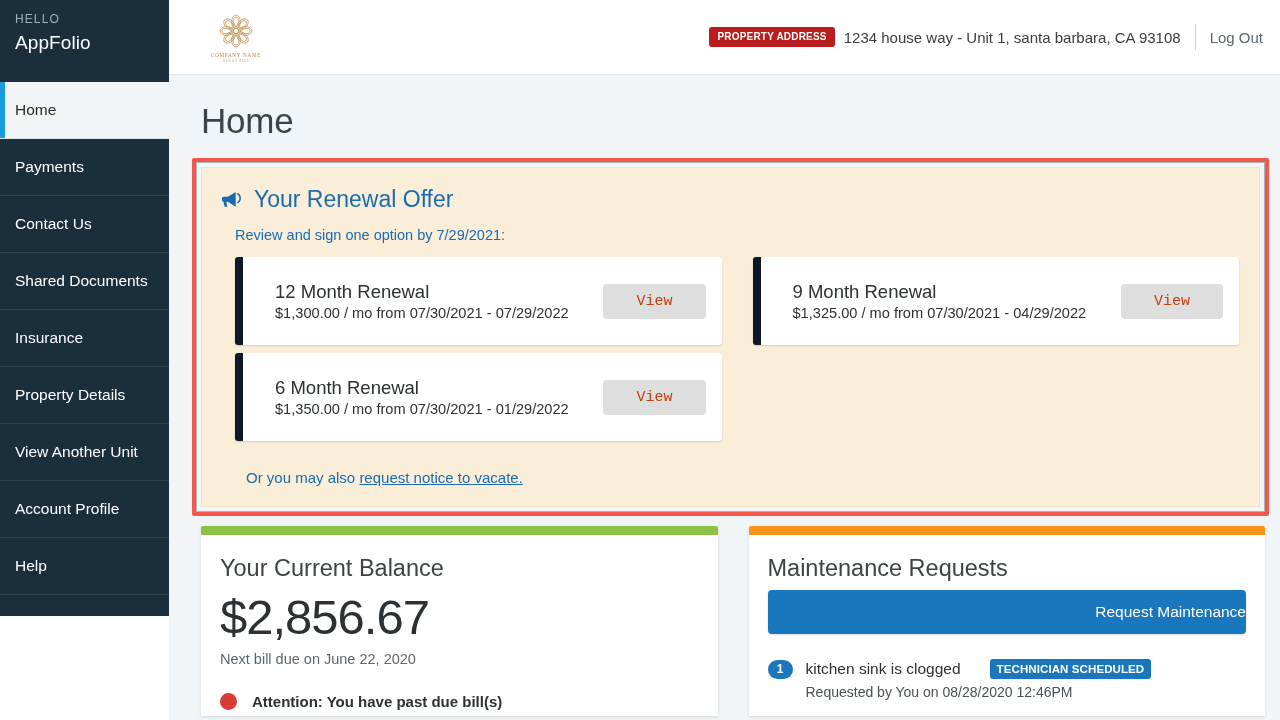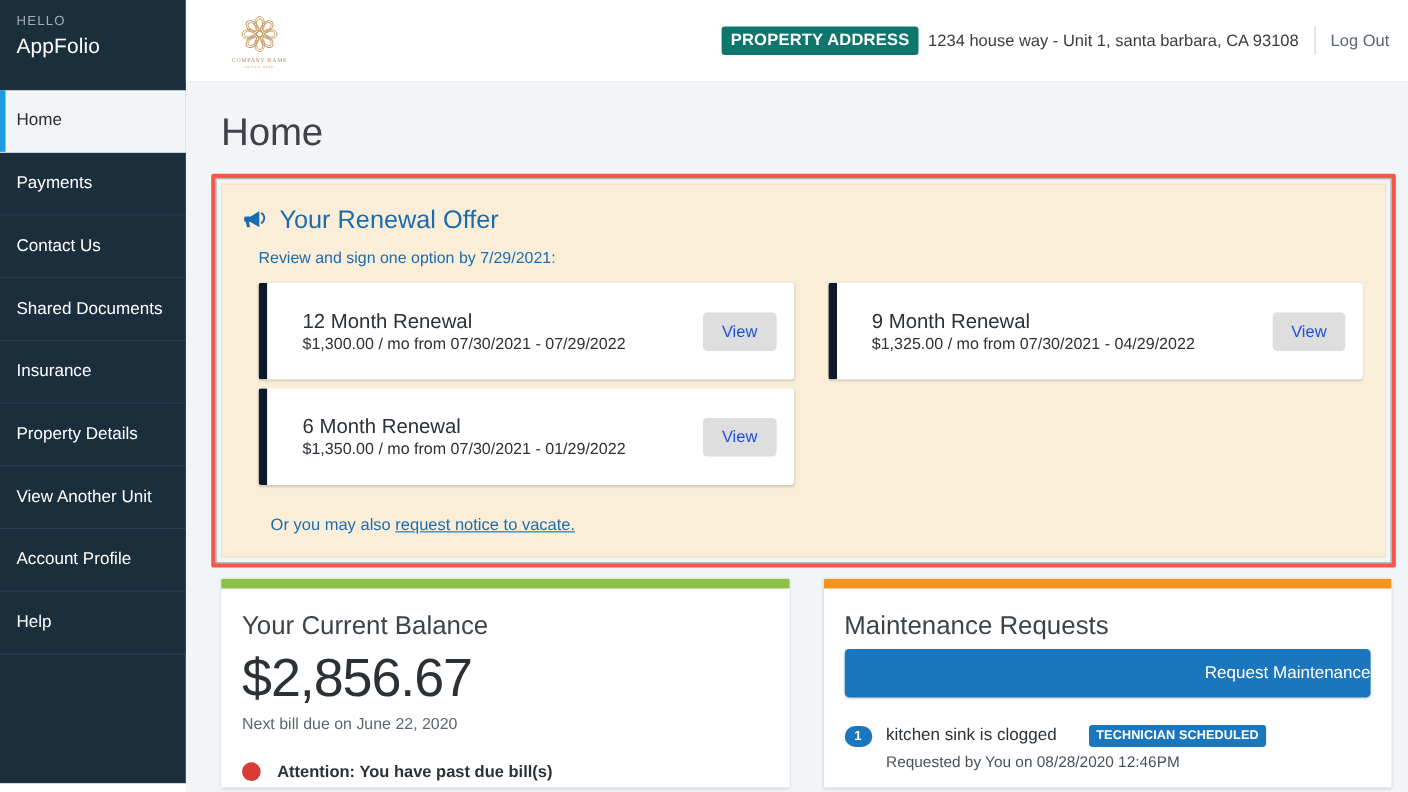--- a/index.html
+++ b/index.html
@@ -6,21 +6,21 @@
   html, body {
     width: 1280px; height: 720px;
     overflow: hidden;
     font-family: "Liberation Sans", sans-serif;
     background: #ffffff;
   }
   #app { position: relative; width: 1280px; height: 720px; display: flex; }
 
   
   .sidebar {
-    width: 169px; height: 712px;
+    width: 169px; height: 616px;
     background: #1b2e3c;
     flex: 0 0 169px;
     display: flex; flex-direction: column;
   }
   .sidebar-brand {
     height: 82px;
     padding: 12px 0 0 15px;
     background: #1b2e3c;
   }
   .brand-hello {
@@ -90,22 +90,22 @@
     font-size: 3.2px; letter-spacing: .5px;
     color: #cdab85; margin-top: 1px; white-space: nowrap;
   }
   .topbar-right {
     margin-left: auto;
     display: flex; align-items: center;
     padding-right: 17px;
     gap: 0;
   }
   .addr-badge {
-    background: #0f766e; color: #ffffff;
-    font-size: 15px; font-weight: bold;
+    background: #b91c1c; color: #ffffff;
+    font-size: 10px; font-weight: bold;
     letter-spacing: .2px;
     padding: 4px 8px 5px 8px;
     border-radius: 3px;
     white-space: nowrap;
   }
   .addr-text {
     font-size: 15px; color: #3c3c3c;
     margin-left: 9px; white-space: nowrap;
   }
   .topbar-sep {
@@ -184,24 +184,24 @@
   }
   .offer-info { flex: 1 1 auto; padding-left: 32px; }
   .offer-name {
     font-size: 18.5px; color: #2c3135; font-weight: 400;
     margin-bottom: 2px;
   }
   .offer-terms {
     font-size: 14.6px; color: #2c3135;
   }
   .view-btn {
-    background: #dedede; color: #1d4ed8;
+    background: #dedede; color: #c2410c;
     border: none; border-radius: 4px;
-    font-size: 15px; font-family: Liberation Sans, sans-serif;
-    padding: 9px 17px;
+    font-size: 15px; font-family: Liberation Mono, monospace;
+    padding: 9px 33px;
     cursor: pointer;
   }
   .vacate-line {
     margin: 28px 0 0 24px;
     font-size: 15px; color: #1a6cb0;
   }
   .vacate-link {
     color: #1a6cb0; text-decoration: underline; cursor: pointer;
   }
 

